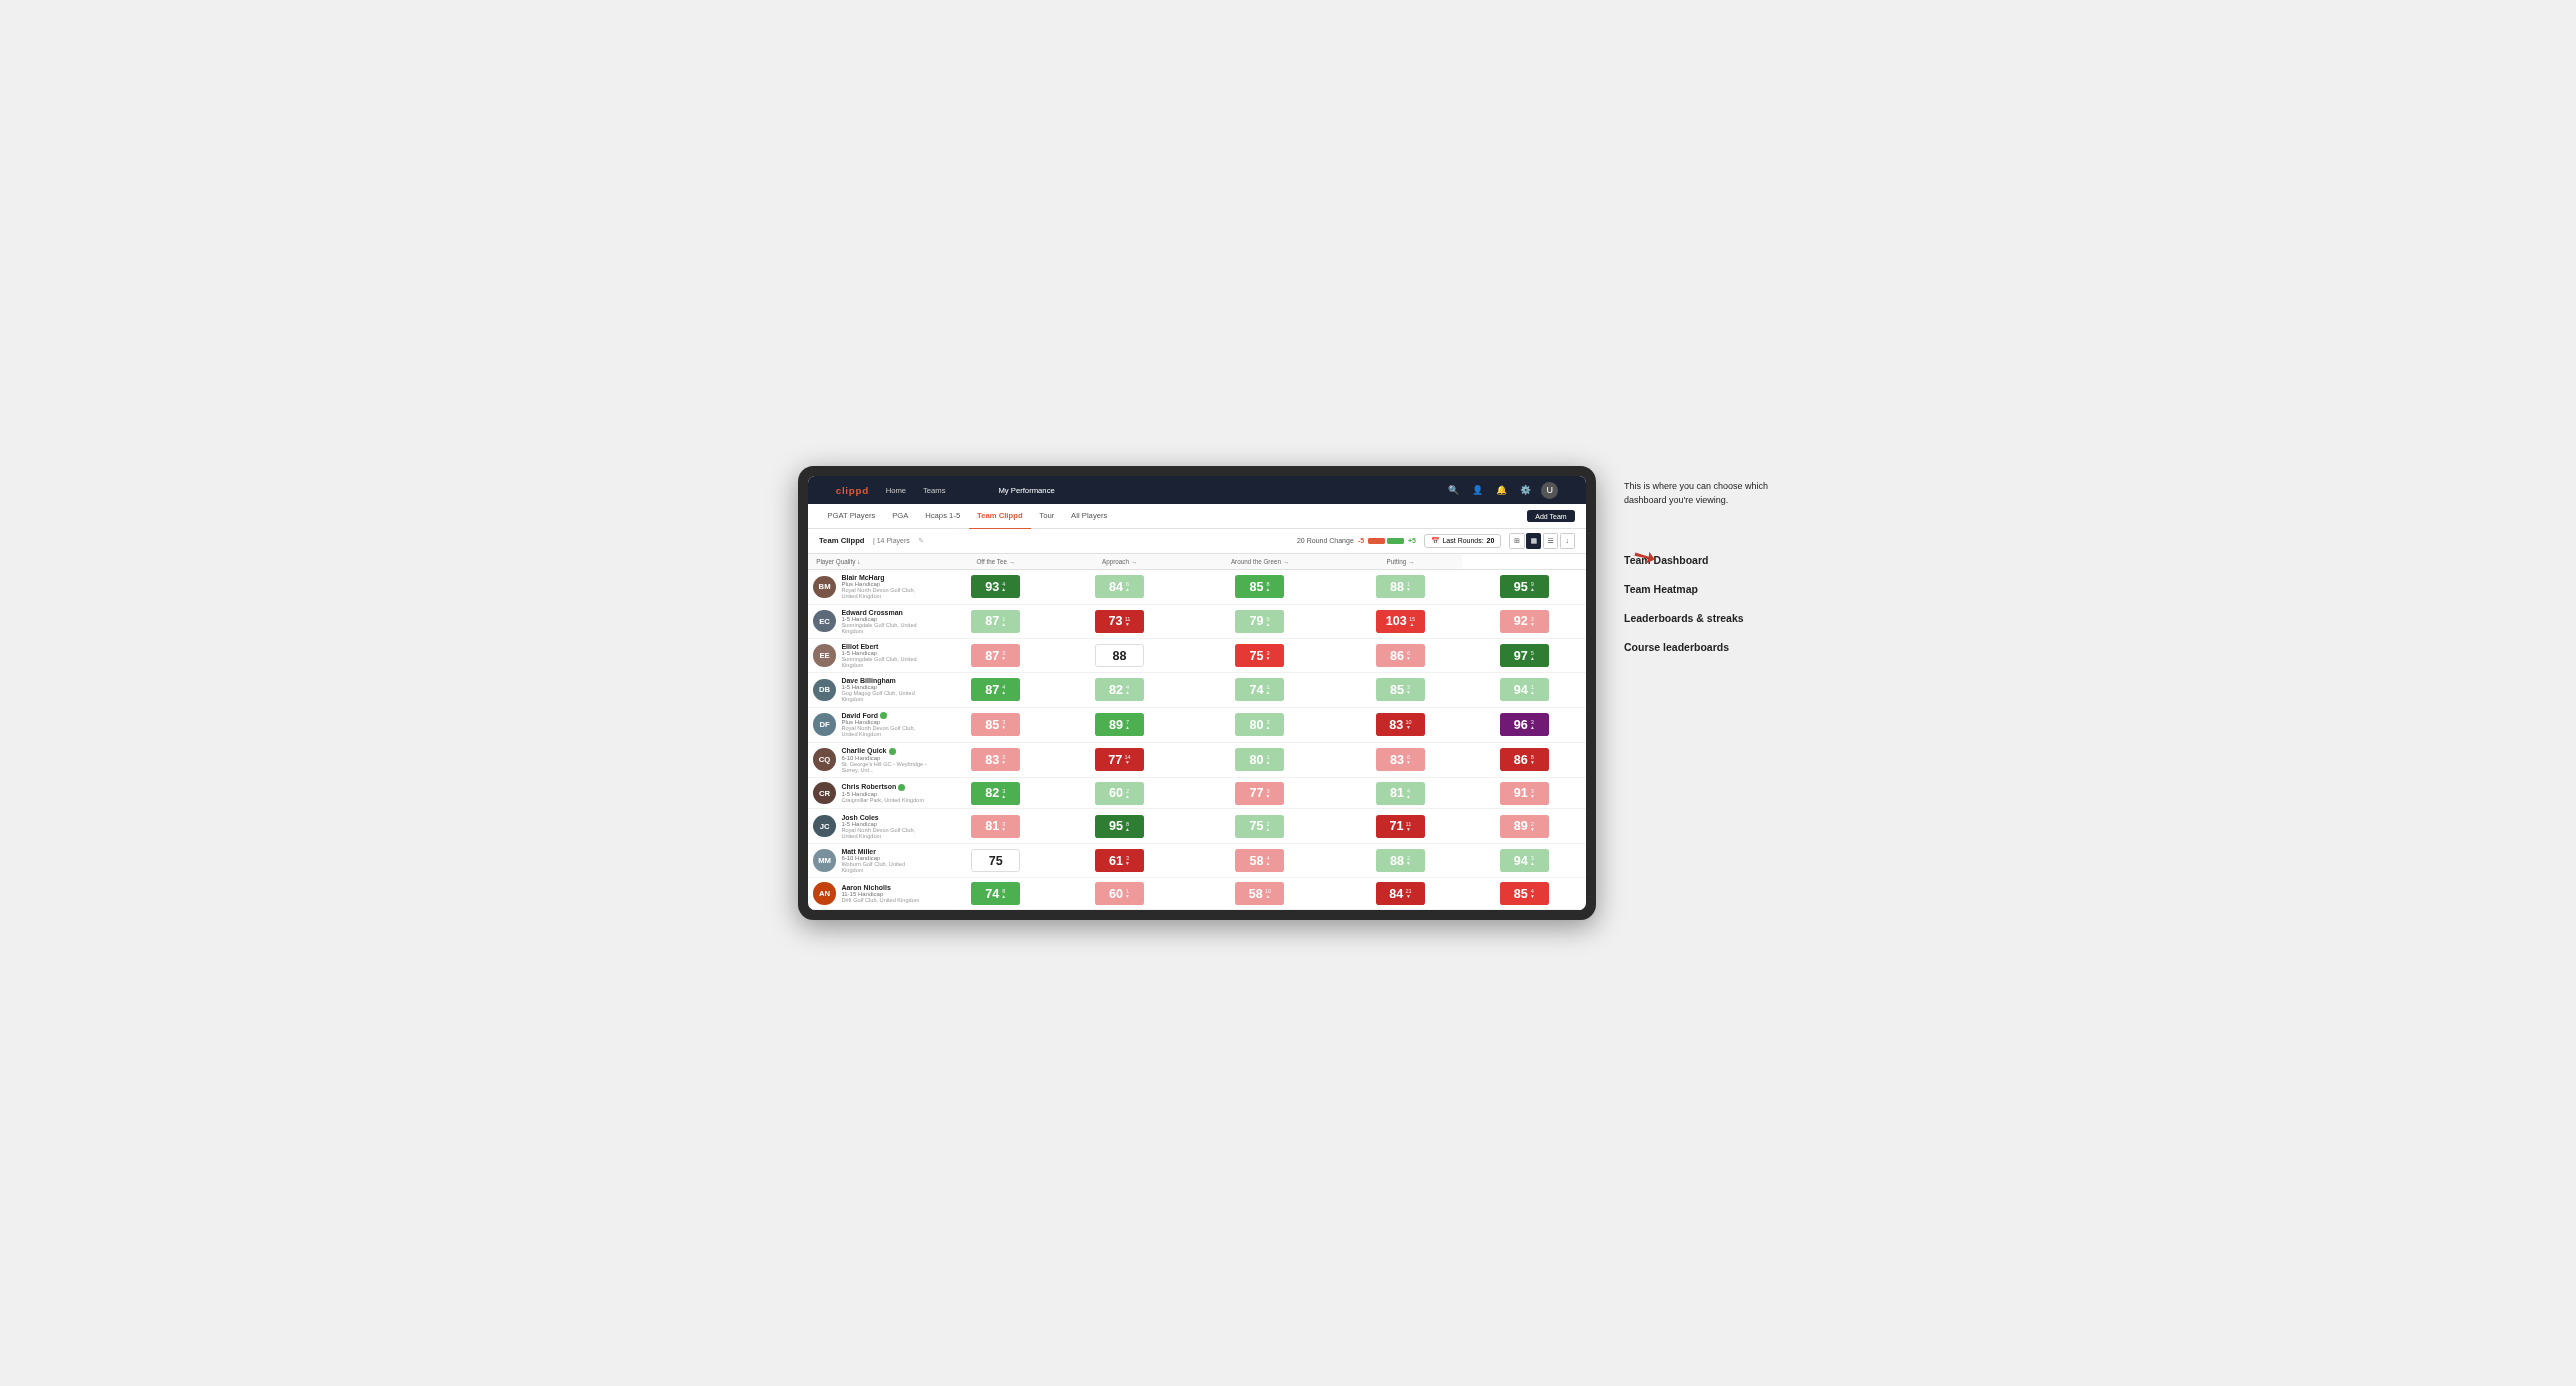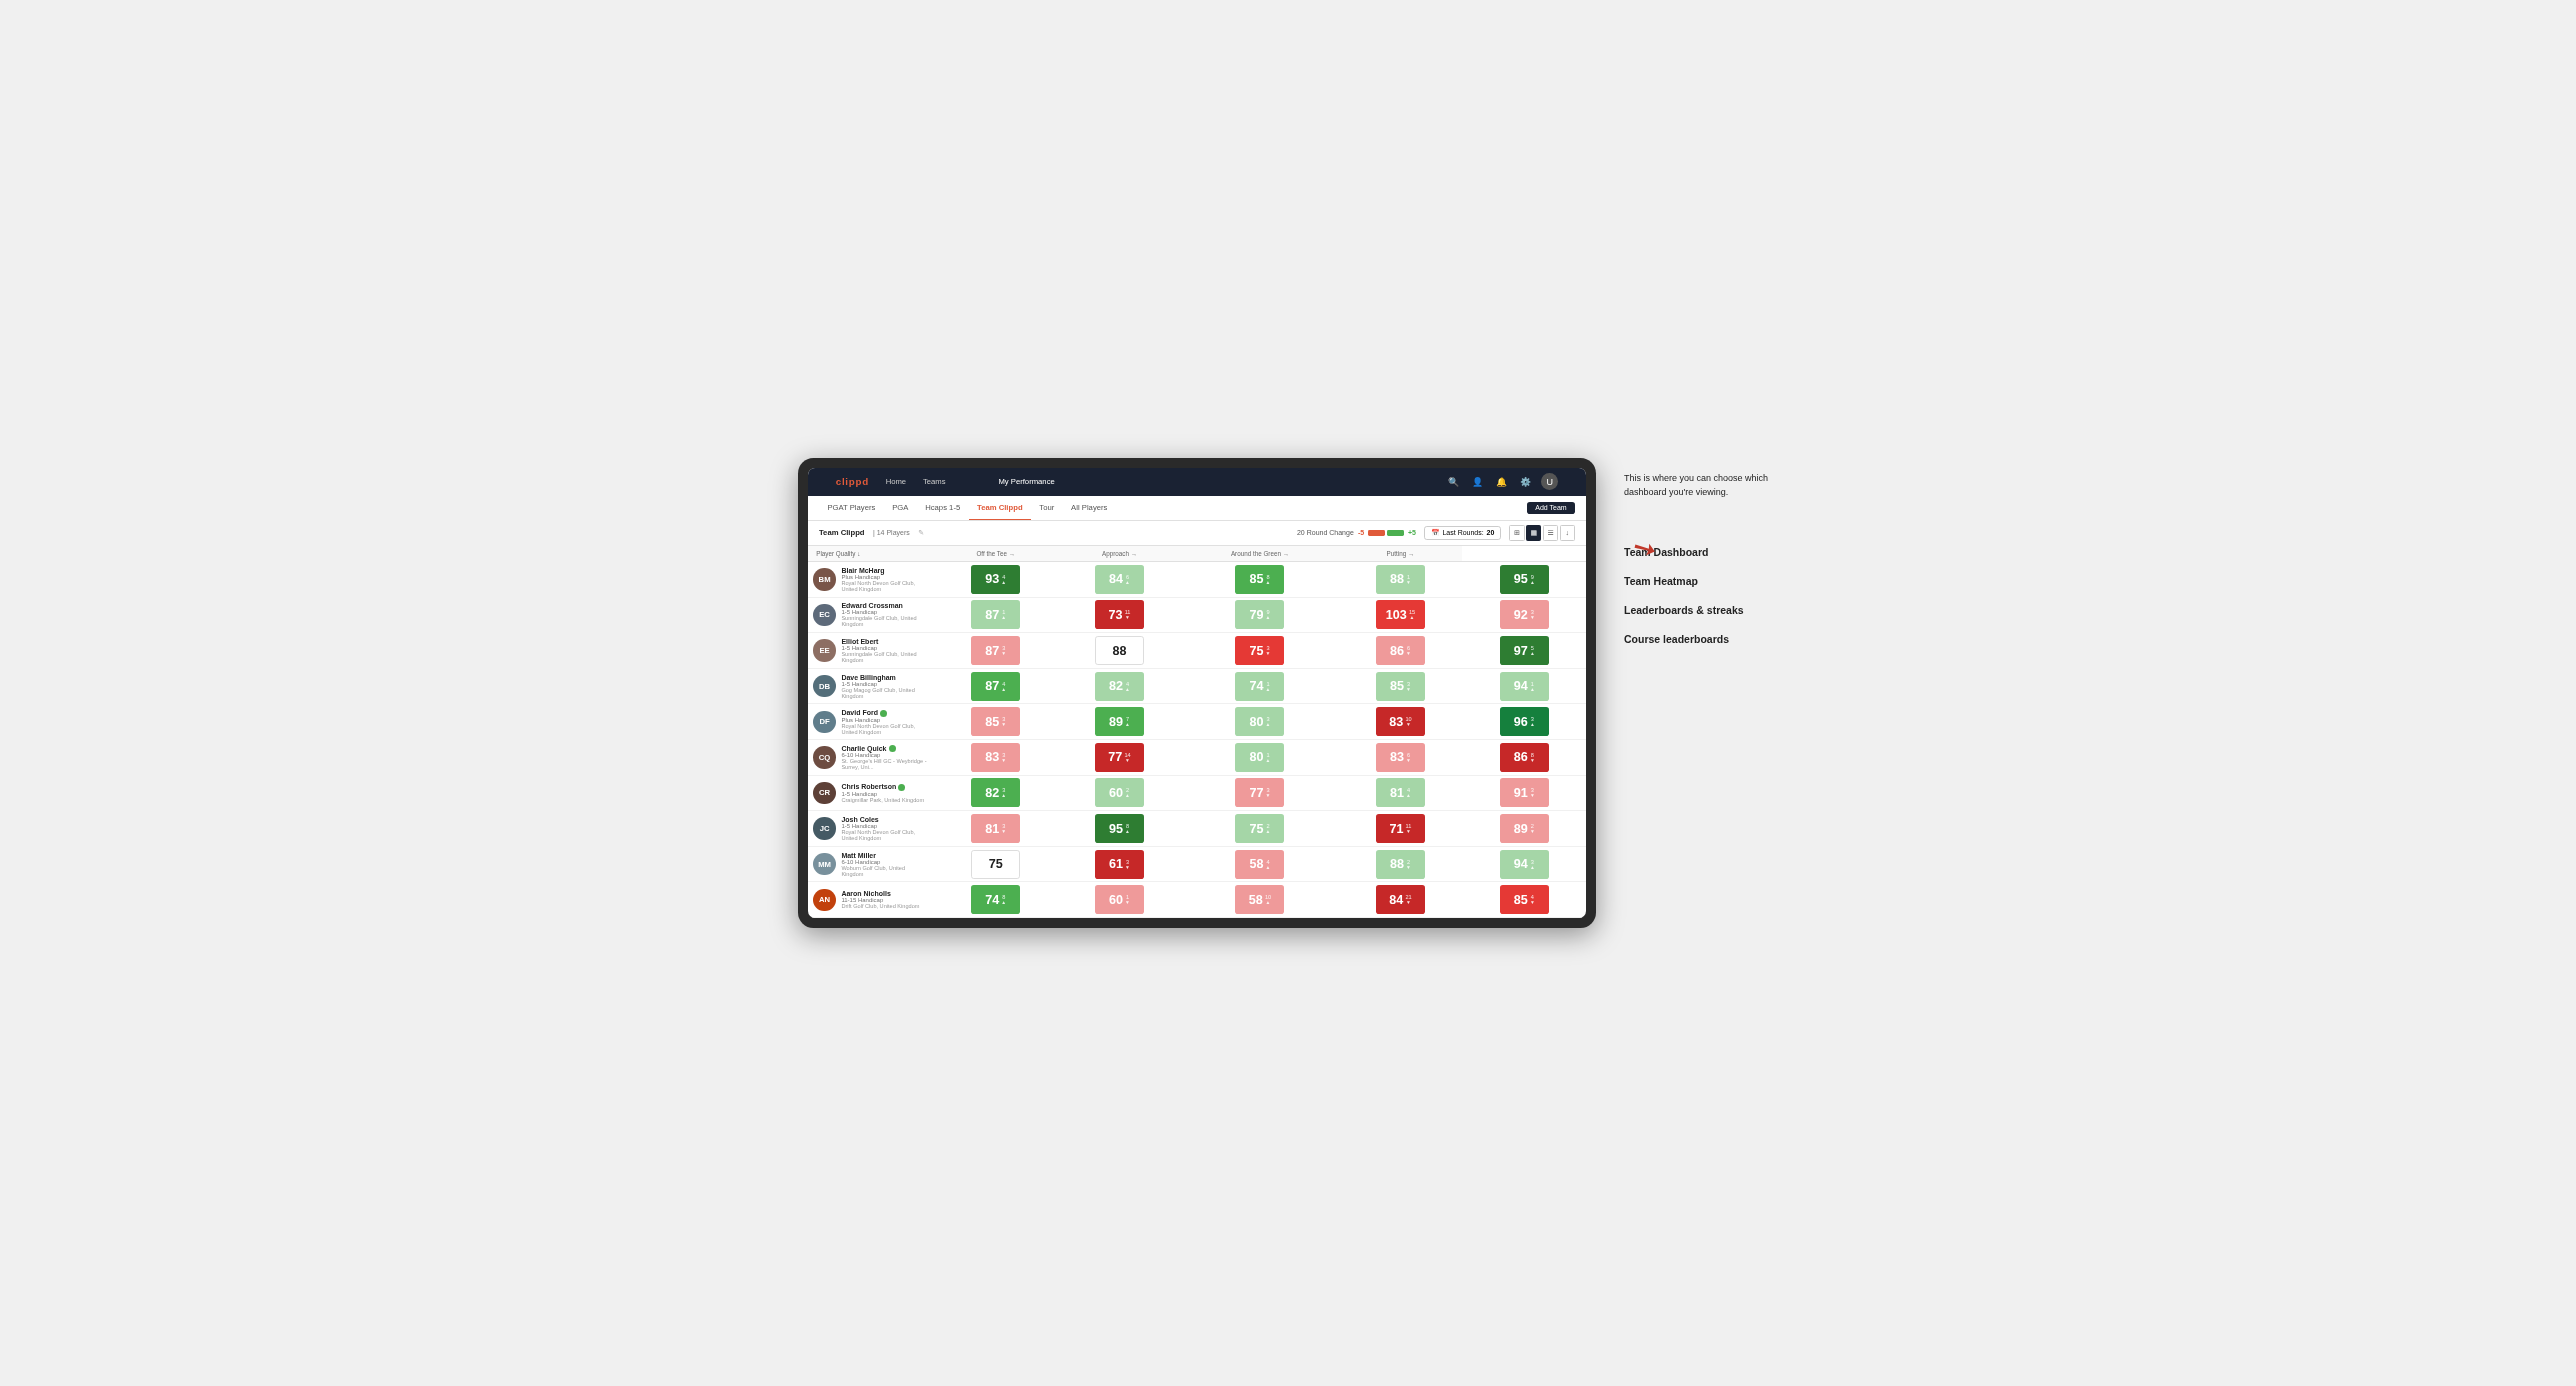--- a/index.html
+++ b/index.html
@@ -310,21 +310,21 @@
       padding: 2.8px;
     }
 
     .score-box {
       display: inline-flex;
       align-items: center;
       justify-content: center;
       gap: 2.1px;
       border-radius: 2.8px;
       width: 49px;
-      height: 29px;
+      height: 23px;
       font-size: 12.6px;
       font-weight: 700;
       color: #fff;
       position: relative;
     }
 
     .score-change {
       font-size: 5.6px;
       font-weight: 400;
       display: flex;
@@ -671,21 +671,21 @@
                       <span class="score-arrow">▲</span>
                     </span>
     </div></td>
                 <td class="score-cell"><div class="score-box" style="background:#c62828;color:#fff;">
       <span>83</span>
       <span class="score-change" style="color:rgba(255,255,255,0.85);">
                       <span>10</span>
                       <span class="score-arrow">▼</span>
                     </span>
     </div></td>
-                <td class="score-cell"><div class="score-box" style="background:#15803d;color:#fff;">
+                <td class="score-cell"><div class="score-box" style="background:#701a75;color:#fff;">
       <span>96</span>
       <span class="score-change" style="color:rgba(255,255,255,0.85);">
                       <span>3</span>
                       <span class="score-arrow">▲</span>
                     </span>
     </div></td>
               </tr>
               <tr>
                 <td>
     <div class="player-cell">

